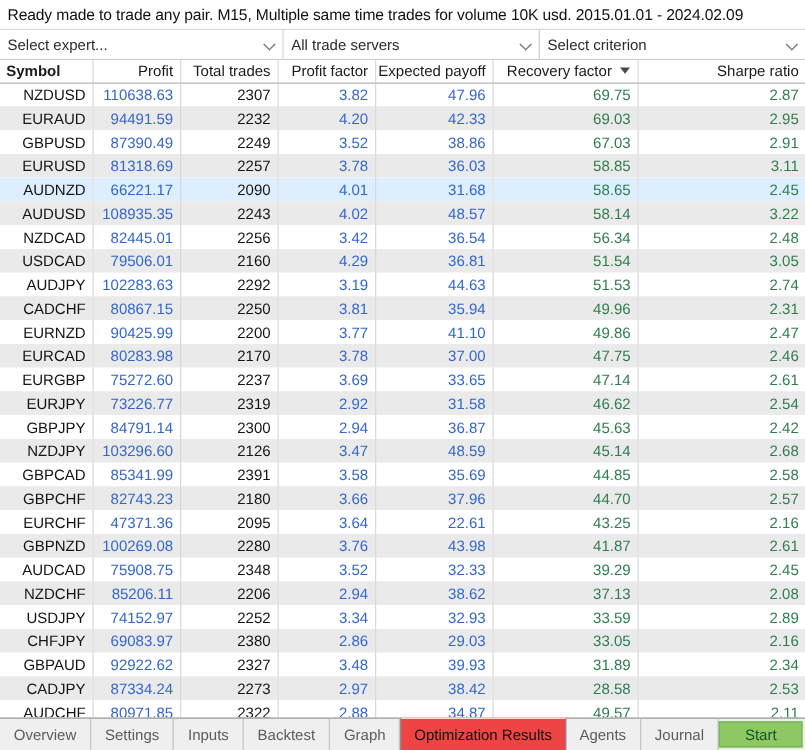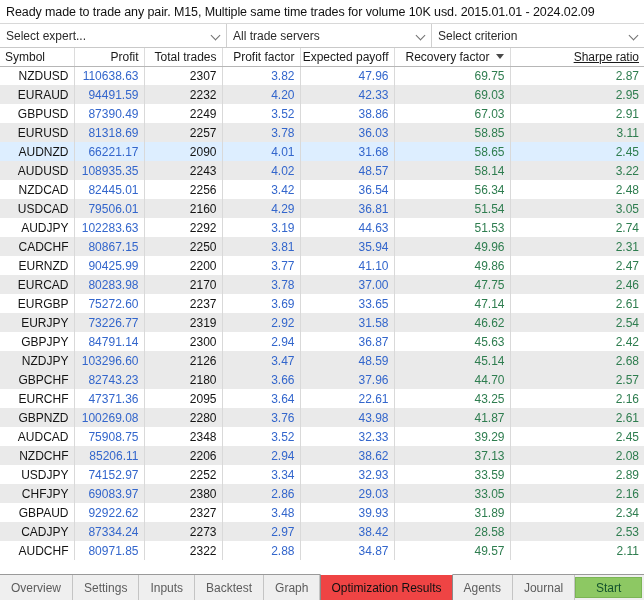--- a/index.html
+++ b/index.html
@@ -109,22 +109,22 @@
     font-weight: normal;
     font-size: 12px;
     color: #1a1a1a;
     padding: 0 5px;
     text-align: right;
     white-space: nowrap;
     vertical-align: middle;
     cursor: pointer;
     user-select: none;
   }
-  table.grid thead th:last-child { border-right: none; text-decoration: underline; }
-  table.grid thead th.left { text-align: left; }
+  table.grid thead th:last-child { border-right: none; }
+  table.grid thead th.left { text-align: left; font-weight: bold; }
   .th-inner {
     display: flex;
     align-items: center;
     justify-content: flex-end;
     gap: 6px;
     height: 100%;
   }
   th.left .th-inner { justify-content: flex-start; }
   .sort-arrow {
     width: 0; height: 0;
@@ -415,20 +415,29 @@
           </tr>
           <tr class="even">
             <td class="sym">NZDJPY</td>
             <td class="num-bl">103296.60</td>
             <td class="num-dk">2126</td>
             <td class="num-bl">3.47</td>
             <td class="num-bl">48.59</td>
             <td class="num-gr">45.14</td>
             <td class="num-gr">2.68</td>
           </tr>
+          <tr class="odd">
+            <td class="sym">GBPCAD</td>
+            <td class="num-bl">85341.99</td>
+            <td class="num-dk">2391</td>
+            <td class="num-bl">3.58</td>
+            <td class="num-bl">35.69</td>
+            <td class="num-gr">44.85</td>
+            <td class="num-gr">2.58</td>
+          </tr>
           <tr class="even">
             <td class="sym">GBPCHF</td>
             <td class="num-bl">82743.23</td>
             <td class="num-dk">2180</td>
             <td class="num-bl">3.66</td>
             <td class="num-bl">37.96</td>
             <td class="num-gr">44.70</td>
             <td class="num-gr">2.57</td>
           </tr>
           <tr class="odd">

